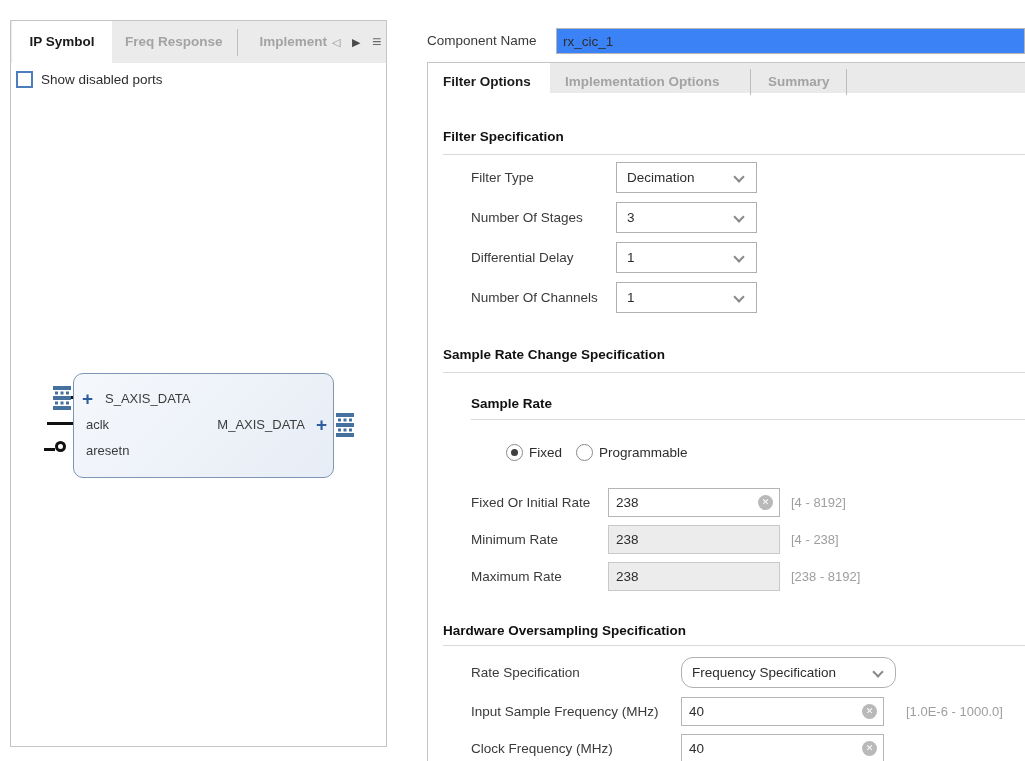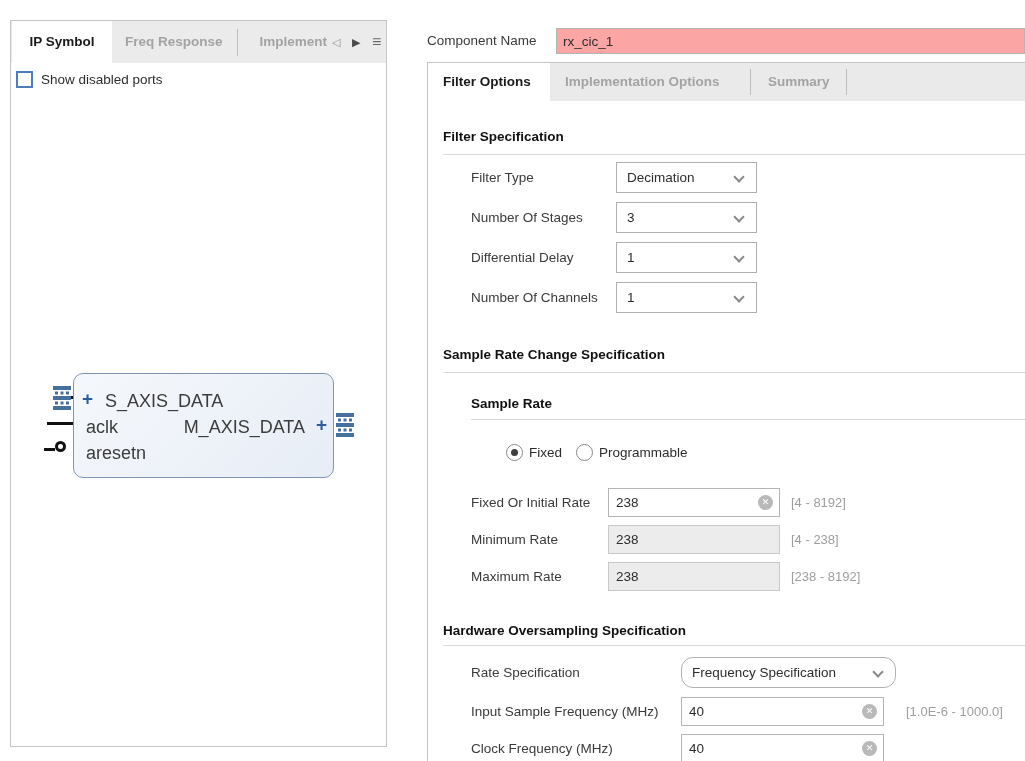--- a/index.html
+++ b/index.html
@@ -23,35 +23,35 @@
   .strip-icon.menu { font-size:16px; font-weight:bold; color:#6a6a6a; }
 
   .checkbox { left:5px; top:50px; width:17px; height:17px; border:2px solid #4e7dbd;
     background:#fff; }
   .cb-label { left:30px; top:51px; font-size:13.5px; color:#2d2d2d; }
 
   
   .ip-block { left:62px; top:352px; width:261px; height:105px; border:1px solid #7d96b5;
     border-radius:10px; background:linear-gradient(135deg,#f5f8fc 0%,#e7edf6 100%); }
   .plus { position:absolute; color:#2d5d9f; font-size:19px; font-weight:600; line-height:19px; }
-  .port-label { position:absolute; font-size:18px; color:#3c3c3c; white-space:nowrap; }
+  .port-label { position:absolute; font-size:13px; color:#3c3c3c; white-space:nowrap; }
   .stub-line { position:absolute; background:#111; }
   .stub-circle { position:absolute; width:11px; height:11px; border:3px solid #111;
     border-radius:50%; background:transparent; }
   .bus-icon { position:absolute; }
 
   
   .comp-label { left:427px; top:33px; font-size:13.5px; color:#3a3a3a; }
   .comp-input { left:556px; top:28px; width:469px; height:26px; border:1px solid #b5b5b5;
-    background:#fca5a5; font-size:13.5px; color:#2d2d2d; padding:0 6px;
+    background:#3b82f6; font-size:13.5px; color:#2d2d2d; padding:0 6px;
     font-family:"Liberation Sans", sans-serif; }
 
   .container-right { left:427px; top:62px; width:598px; height:699px; background:#fff;
     border-left:1px solid #c5c5c5; border-top:1px solid #c5c5c5; overflow:hidden; }
-  .r-tabstrip { left:0; top:0; width:100%; height:38px; background:#eaeaea; }
+  .r-tabstrip { left:0; top:0; width:100%; height:30px; background:#eaeaea; }
   .r-tab { position:absolute; top:0; height:38px; line-height:38px; font-size:13.5px;
     font-weight:bold; padding:0 15px; white-space:nowrap; }
 
   .section-title { position:absolute; font-size:13.5px; font-weight:bold; color:#111; white-space:nowrap; }
   .rule { position:absolute; height:1px; background:#d9d9d9; }
   .form-label { position:absolute; font-size:13.5px; color:#3a3a3a; white-space:nowrap; }
   .hint { position:absolute; font-size:13px; color:#9e9e9e; white-space:nowrap; }
 
   .select-box { position:absolute; height:31px; border:1px solid #b0b0b0; background:#fff;
     cursor:default; }

